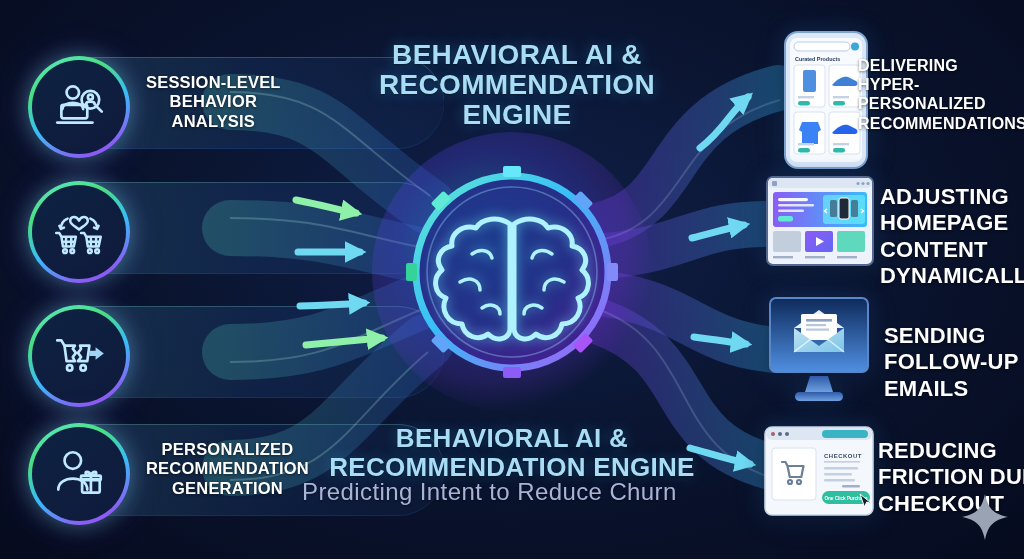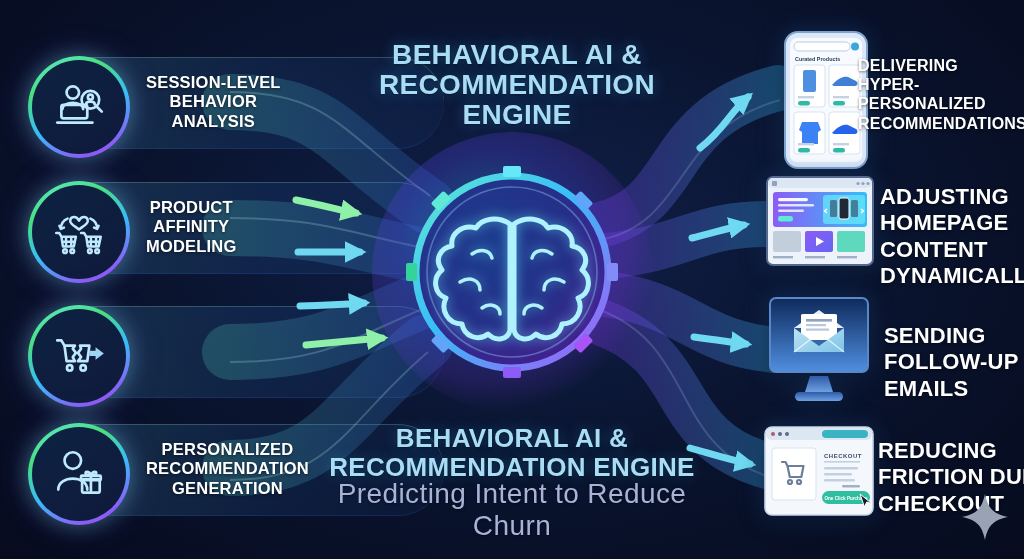--- a/index.html
+++ b/index.html
@@ -19,22 +19,22 @@
     display:flex;align-items:center;justify-content:center;}
   .in-label{position:absolute;left:146px;color:#fff;font-weight:bold;font-size:16.5px;
     line-height:1.18;letter-spacing:.2px;white-space:pre;text-shadow:0 1px 3px rgba(0,0,0,.55);text-align:center;}
   
   .title-top{position:absolute;left:352px;top:40px;width:330px;text-align:center;
     color:#A9DCF5;font-weight:bold;font-size:28px;line-height:1.07;white-space:pre-line;
     letter-spacing:.3px;text-shadow:0 0 14px rgba(56,189,248,.35),0 1px 2px rgba(0,0,0,.5);}
   .title-bottom{position:absolute;left:302px;top:424px;width:420px;text-align:center;
     color:#A9DCF5;font-weight:bold;font-size:26px;line-height:1.1;white-space:pre-line;
     letter-spacing:.3px;text-shadow:0 0 14px rgba(56,189,248,.3),0 1px 2px rgba(0,0,0,.5);}
-  .subtitle{position:absolute;left:302px;top:478px;width:420px;text-align:center;
-    color:#A9B3D8;font-size:28px;letter-spacing:.4px;text-shadow:0 1px 2px rgba(0,0,0,.5);}
+  .subtitle{position:absolute;left:302px;top:478px;width:420px;
+    color:#A9B3D8;font-size:24px;letter-spacing:.4px;text-shadow:0 1px 2px rgba(0,0,0,.5);}
   .brain-glow{position:absolute;left:372px;top:132px;width:280px;height:280px;border-radius:50%;
     background:radial-gradient(circle at 42% 40%, rgba(34,211,238,.35) 0%, rgba(79,70,229,.30) 40%, rgba(124,58,237,.18) 58%, transparent 72%);}
   
   .out-label{position:absolute;color:#fff;font-weight:bold;font-size:22px;line-height:1.2;
     letter-spacing:.2px;white-space:pre;text-shadow:0 1px 3px rgba(0,0,0,.55);}
   .mockup{filter:drop-shadow(0 4px 10px rgba(0,0,0,.45)) drop-shadow(0 0 10px rgba(56,140,246,.25));}
 </style>
 </head>
 <body>
 
@@ -121,23 +121,20 @@
       <path d="M17 15 C12 17 10.5 21 10.5 25 M10.5 25 l-1.5-3 M10.5 25 l3-1.2"></path>
       <path d="M39 15 C44 17 45.5 21 45.5 25 M45.5 25 l1.5-3 M45.5 25 l-3-1.2"></path>
       <path d="M6 29 h3 l2 3.5 M11 32.5 h14 l-2 9.5 h-10.5 z M15.5 32.5 v9.5 M20.5 32.5 v9.5 M12 37.5 h11.5"></path>
       <circle cx="14.5" cy="46.5" r="1.8"></circle>
         <circle cx="21.5" cy="46.5" r="1.8"></circle>
       <path d="M30 29 h3 l2 3.5 M35 32.5 h14 l-2 9.5 h-10.5 z M39.5 32.5 v9.5 M44.5 32.5 v9.5 M36 37.5 h11.5"></path>
       <circle cx="38.5" cy="46.5" r="1.8"></circle>
         <circle cx="45.5" cy="46.5" r="1.8"></circle>
     </svg>
   </div>
-  <div class="in-label" style="top:198px">PRODUCT
-AFFINITY
-MODELING</div>
 
   <div class="node-circle" style="top:305px">
     <svg width="58" height="58" viewBox="0 0 56 56" fill="none" stroke="#bfe9ff" stroke-width="2.6" stroke-linecap="round" stroke-linejoin="round">
       <path d="M7 13 h4 l3 5"></path>
       <path d="M14 18 H24 L22 21 L25 25 L22 29 L24 33 H16 Z"></path>
       <path d="M29 18 H38 L36 33 H27 L30 29 L27 25 L30 21 Z"></path>
       <circle cx="19" cy="39.5" r="2.6"></circle>
         <circle cx="32" cy="39.5" r="2.6"></circle>
       <path d="M38 23 h6 v-3.5 l8 6 -8 6 V28 h-6 z" fill="#9fd4f5" stroke="none"></path>
     </svg>

